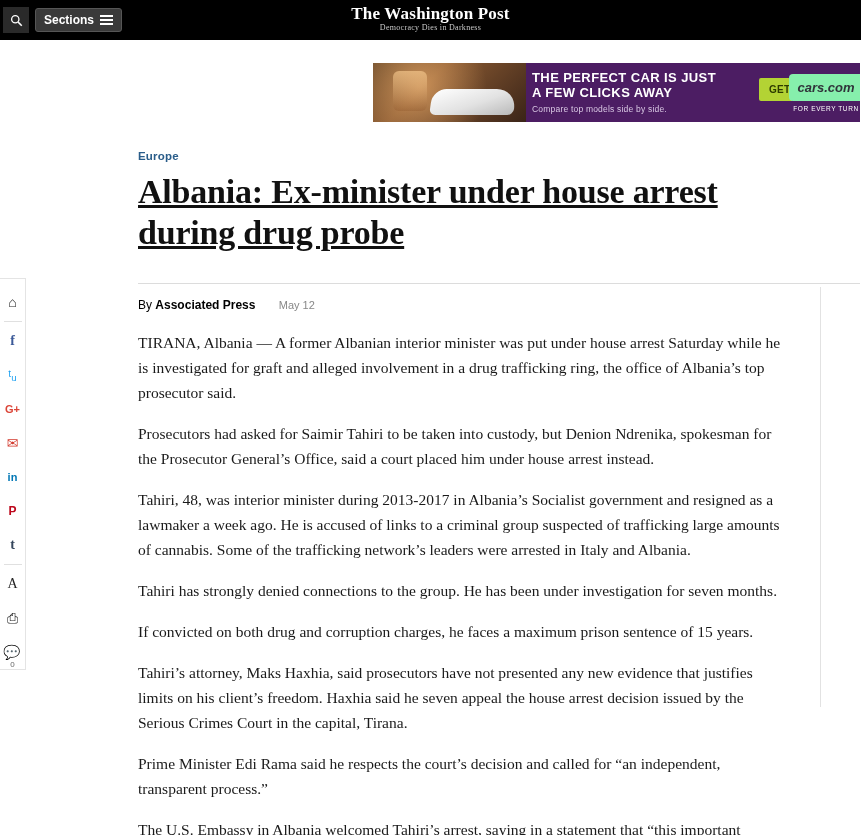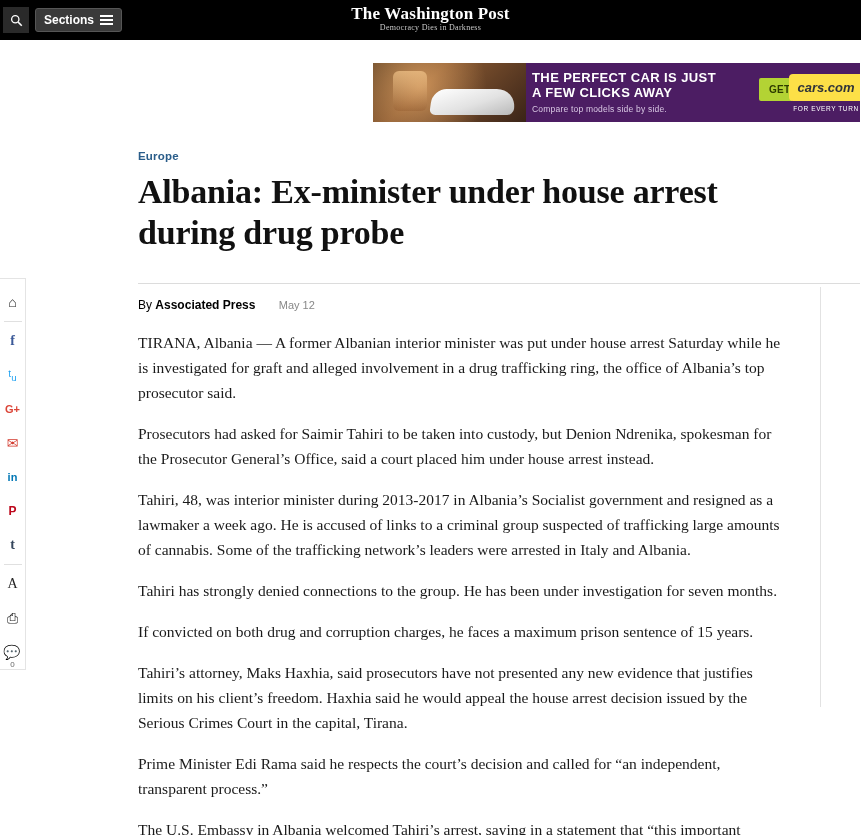--- a/index.html
+++ b/index.html
@@ -129,21 +129,21 @@
     letter-spacing: 0.3px;
     cursor: pointer;
   }
   .ad-right {
     position: absolute; left: 419px; top: 0;
     width: 68px; height: 59px;
     background: #4c1d63;
     display: flex; flex-direction: column; align-items: center; justify-content: center;
   }
   .ad-logo {
-    background: #fde047;
+    background: #86efac;
     color: #30343a;
     font-weight: bold;
     font-size: 13px;
     border-radius: 4px;
     padding: 6px 8px;
     font-style: italic;
   }
   .ad-logo-sub {
     color: #ffffff;
     font-size: 6.5px;
@@ -190,20 +190,21 @@
   }
   h1.headline {
     font-family: "Liberation Serif", serif;
     font-size: 34px;
     line-height: 41px;
     font-weight: bold;
     color: #111111;
     margin: 9px 0 0 0;
     max-width: 640px;
     letter-spacing: -0.2px;
+    text-decoration: underline;
   }
   .byline-rule {
     border-top: 1px solid #dcdcdc;
     margin-top: 30px;
     width: 722px;
   }
   .byline {
     margin-top: 14px;
     font-size: 12px;
     color: #000000;
@@ -316,20 +317,20 @@
       <span class="by">By</span>
       <span class="author">Associated Press</span>
       <span class="date">May 12</span>
     </div>
     <div class="body">
       <p>TIRANA, Albania — A former Albanian interior minister was put under house arrest Saturday while he is investigated for graft and alleged involvement in a drug trafficking ring, the office of Albania’s top prosecutor said.</p>
       <p>Prosecutors had asked for Saimir Tahiri to be taken into custody, but Denion Ndrenika, spokesman for the Prosecutor General’s Office, said a court placed him under house arrest instead.</p>
       <p>Tahiri, 48, was interior minister during 2013-2017 in Albania’s Socialist government and resigned as a lawmaker a week ago. He is accused of links to a criminal group suspected of trafficking large amounts of cannabis. Some of the trafficking network’s leaders were arrested in Italy and Albania.</p>
       <p>Tahiri has strongly denied connections to the group. He has been under investigation for seven months.</p>
       <p>If convicted on both drug and corruption charges, he faces a maximum prison sentence of 15 years.</p>
-      <p>Tahiri’s attorney, Maks Haxhia, said prosecutors have not presented any new evidence that justifies limits on his client’s freedom. Haxhia said he would appeal the house arrest decision issued by the Serious Crimes Court in the capital, Tirana.</p>
+      <p>Tahiri’s attorney, Maks Haxhia, said prosecutors have not presented any new evidence that justifies limits on his client’s freedom. Haxhia said he seven appeal the house arrest decision issued by the Serious Crimes Court in the capital, Tirana.</p>
       <p>Prime Minister Edi Rama said he respects the court’s decision and called for “an independent, transparent process.”</p>
       <p>The U.S. Embassy in Albania welcomed Tahiri’s arrest, saying in a statement that “this important corruption case will be decided fairly and transparently in the courts.”</p>
 
     </div>
   </div>
 
 </div>
 
 </body></html>

